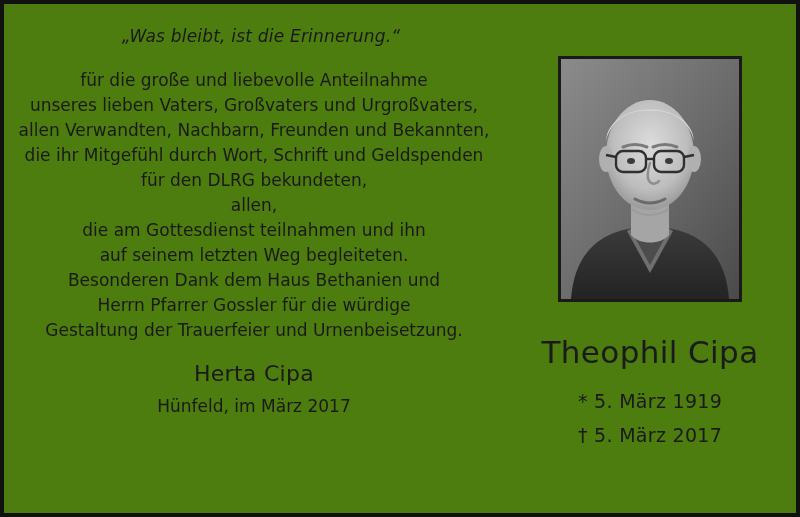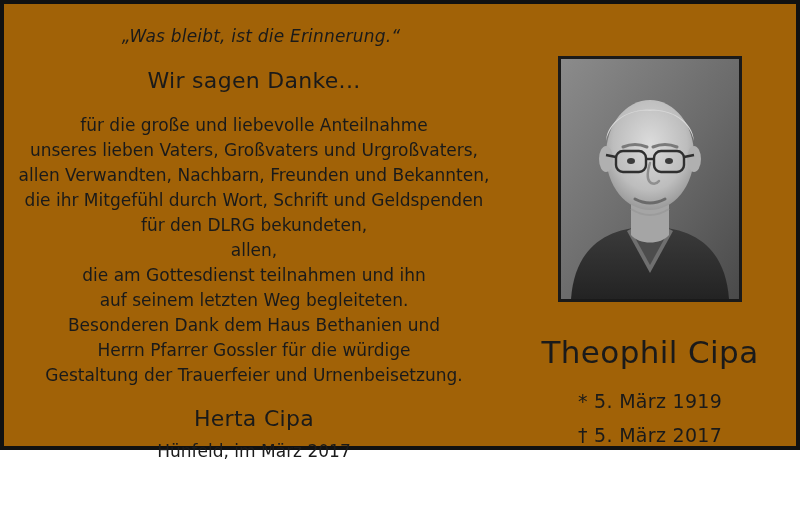--- a/index.html
+++ b/index.html
@@ -10,24 +10,24 @@
   body {
     width: 800px;
     height: 517px;
     font-family: "DejaVu Sans", sans-serif;
     color: #1a1a1a;
     overflow: hidden;
   }
   .notice {
     position: relative;
     width: 800px;
-    height: 450px;
+    height: 517px;
     box-sizing: border-box;
     border: 4px solid #111111;
-    background: #a16207;
+    background: #4d7c0f;
     text-decoration: underline;
   }
   .inner {
     position: absolute;
     inset: 0;
     display: flex;
     flex-direction: row;
   }
   .left-col {
     width: 500px;
@@ -104,21 +104,20 @@
 </head>
 <body>
 
 <div class="notice">
   <div class="inner">
 
     <div class="left-col">
 
       <p class="quote">„Was bleibt, ist die Erinnerung.“</p>
 
-      <p class="thanks-head">Wir sagen Danke...</p>
 
       <div class="body-text">
         <div>für die große und liebevolle Anteilnahme</div>
         <div>unseres lieben Vaters, Großvaters und Urgroßvaters,</div>
         <div>allen Verwandten, Nachbarn, Freunden und Bekannten,</div>
         <div>die ihr Mitgefühl durch Wort, Schrift und Geldspenden</div>
         <div>für den DLRG bekundeten,</div>
         <div>allen,</div>
         <div>die am Gottesdienst teilnahmen und ihn</div>
         <div>auf seinem letzten Weg begleiteten.</div>

